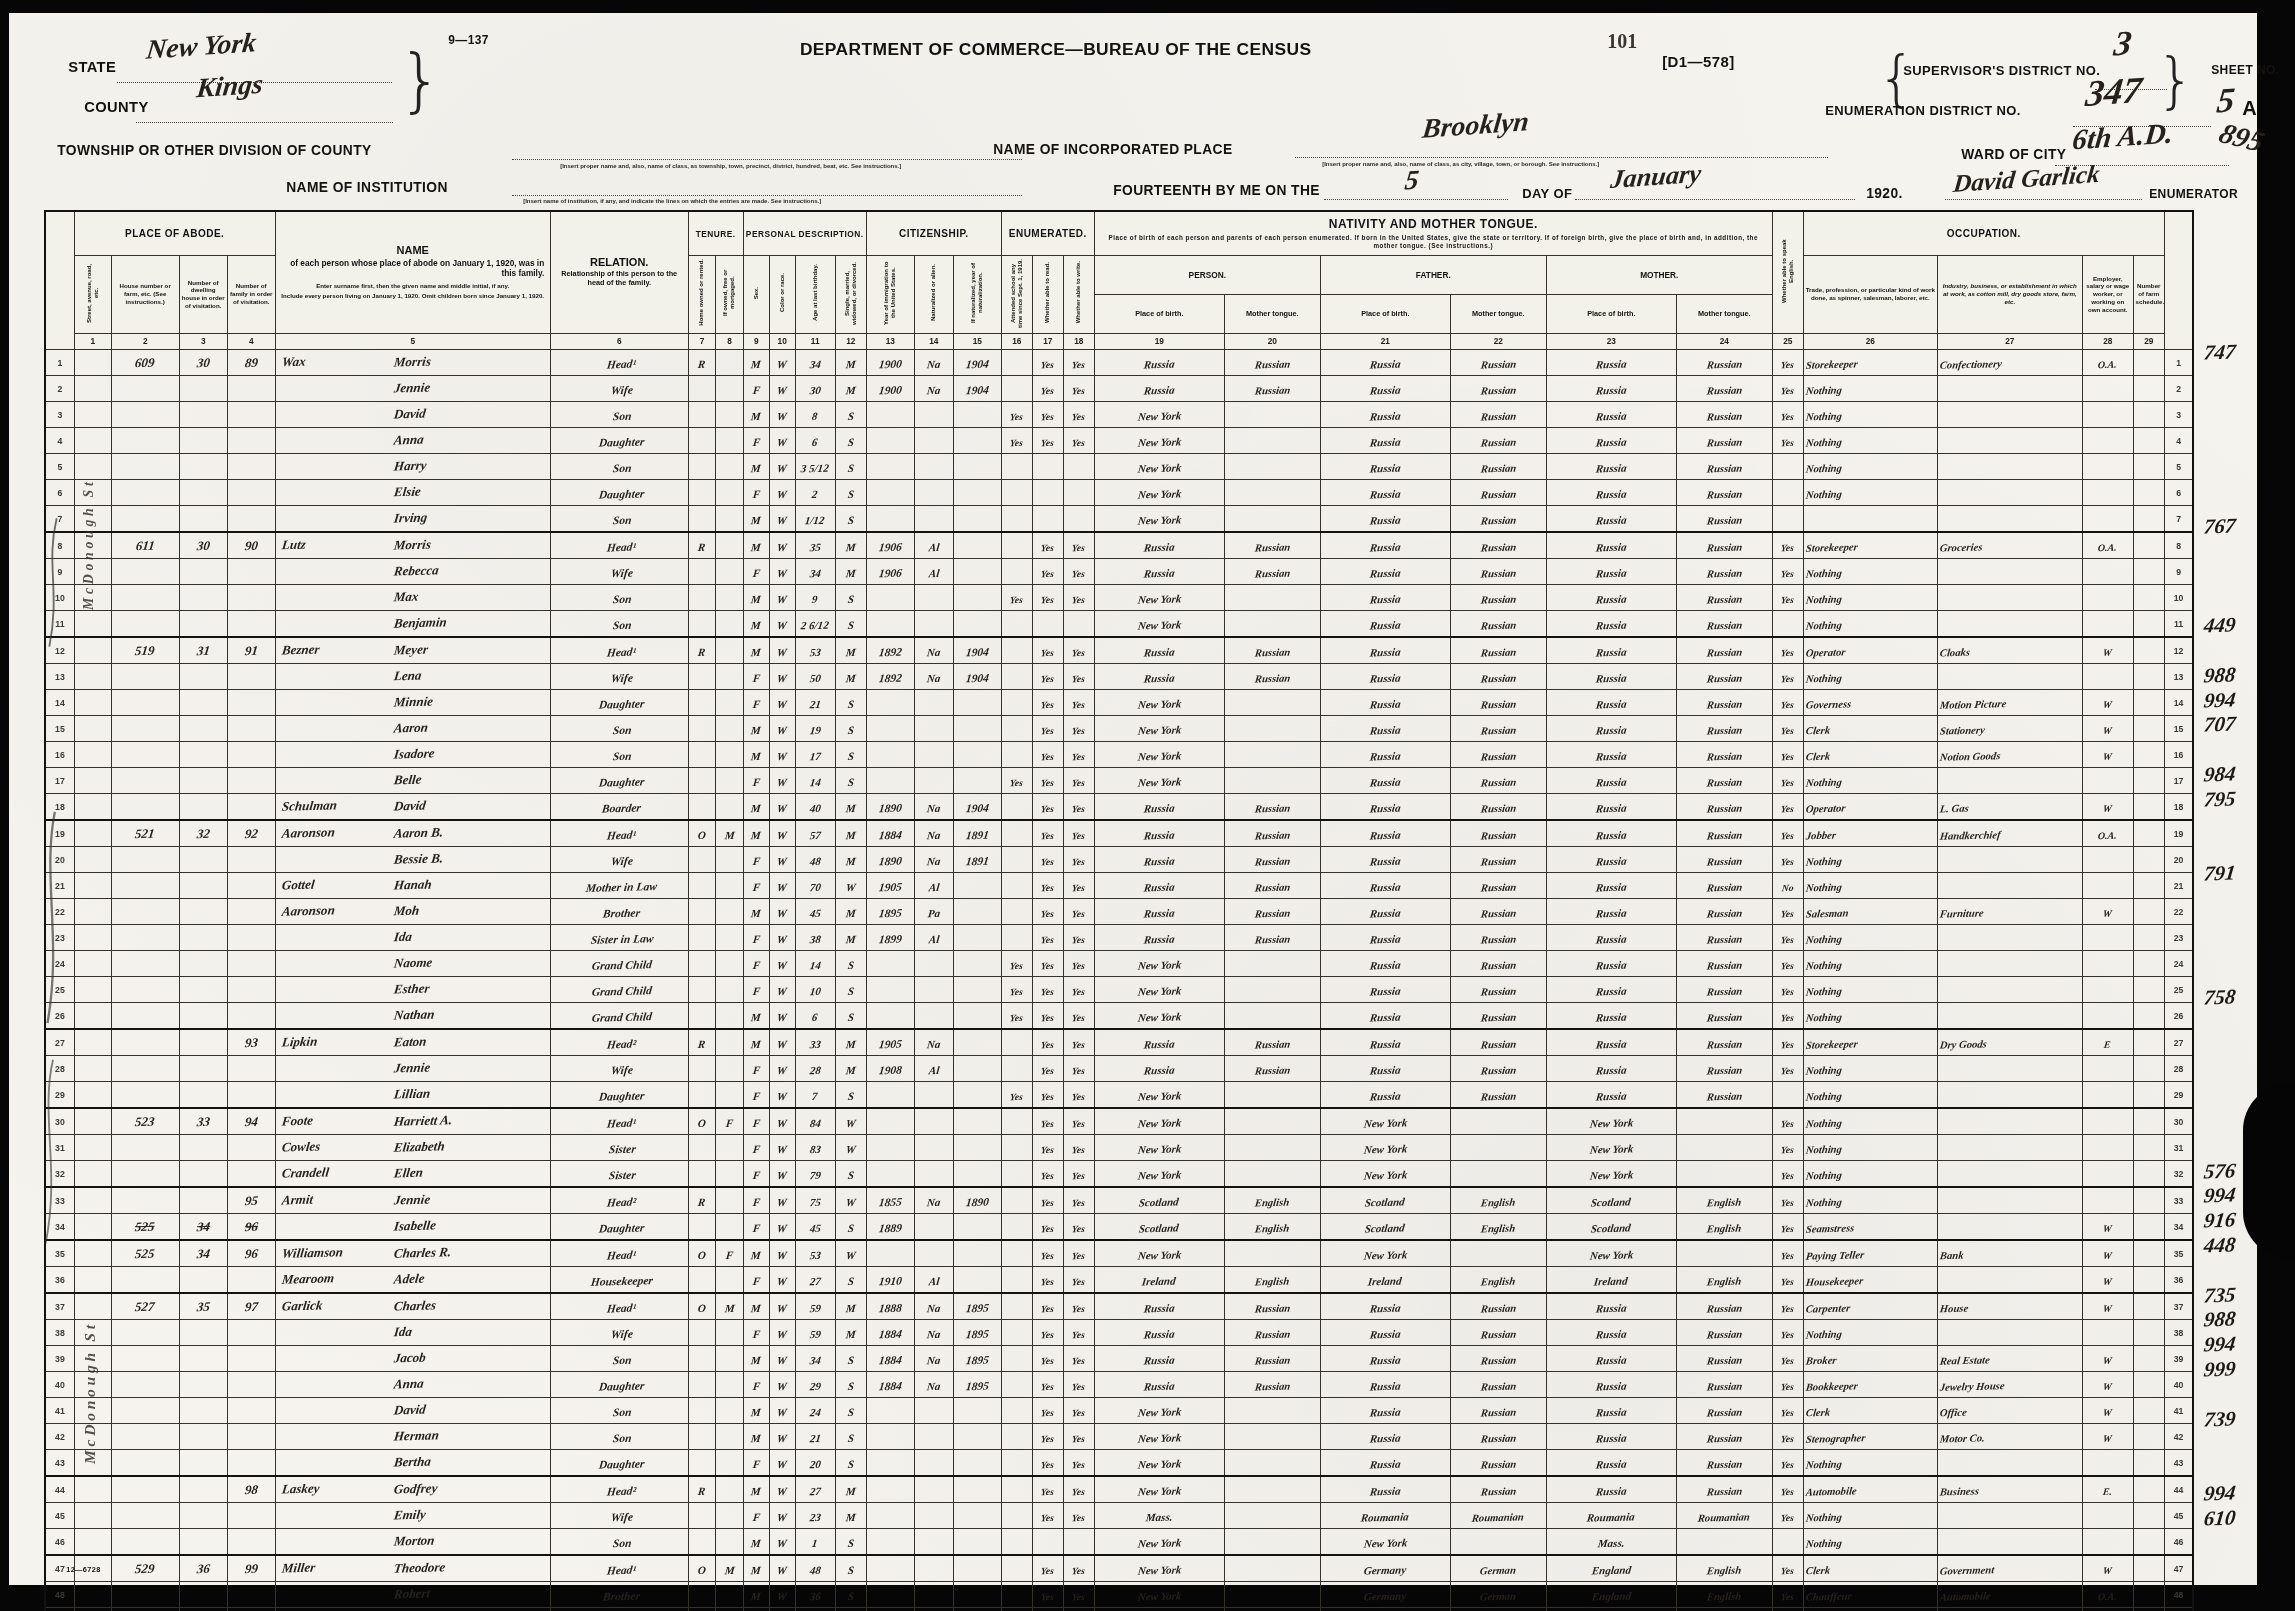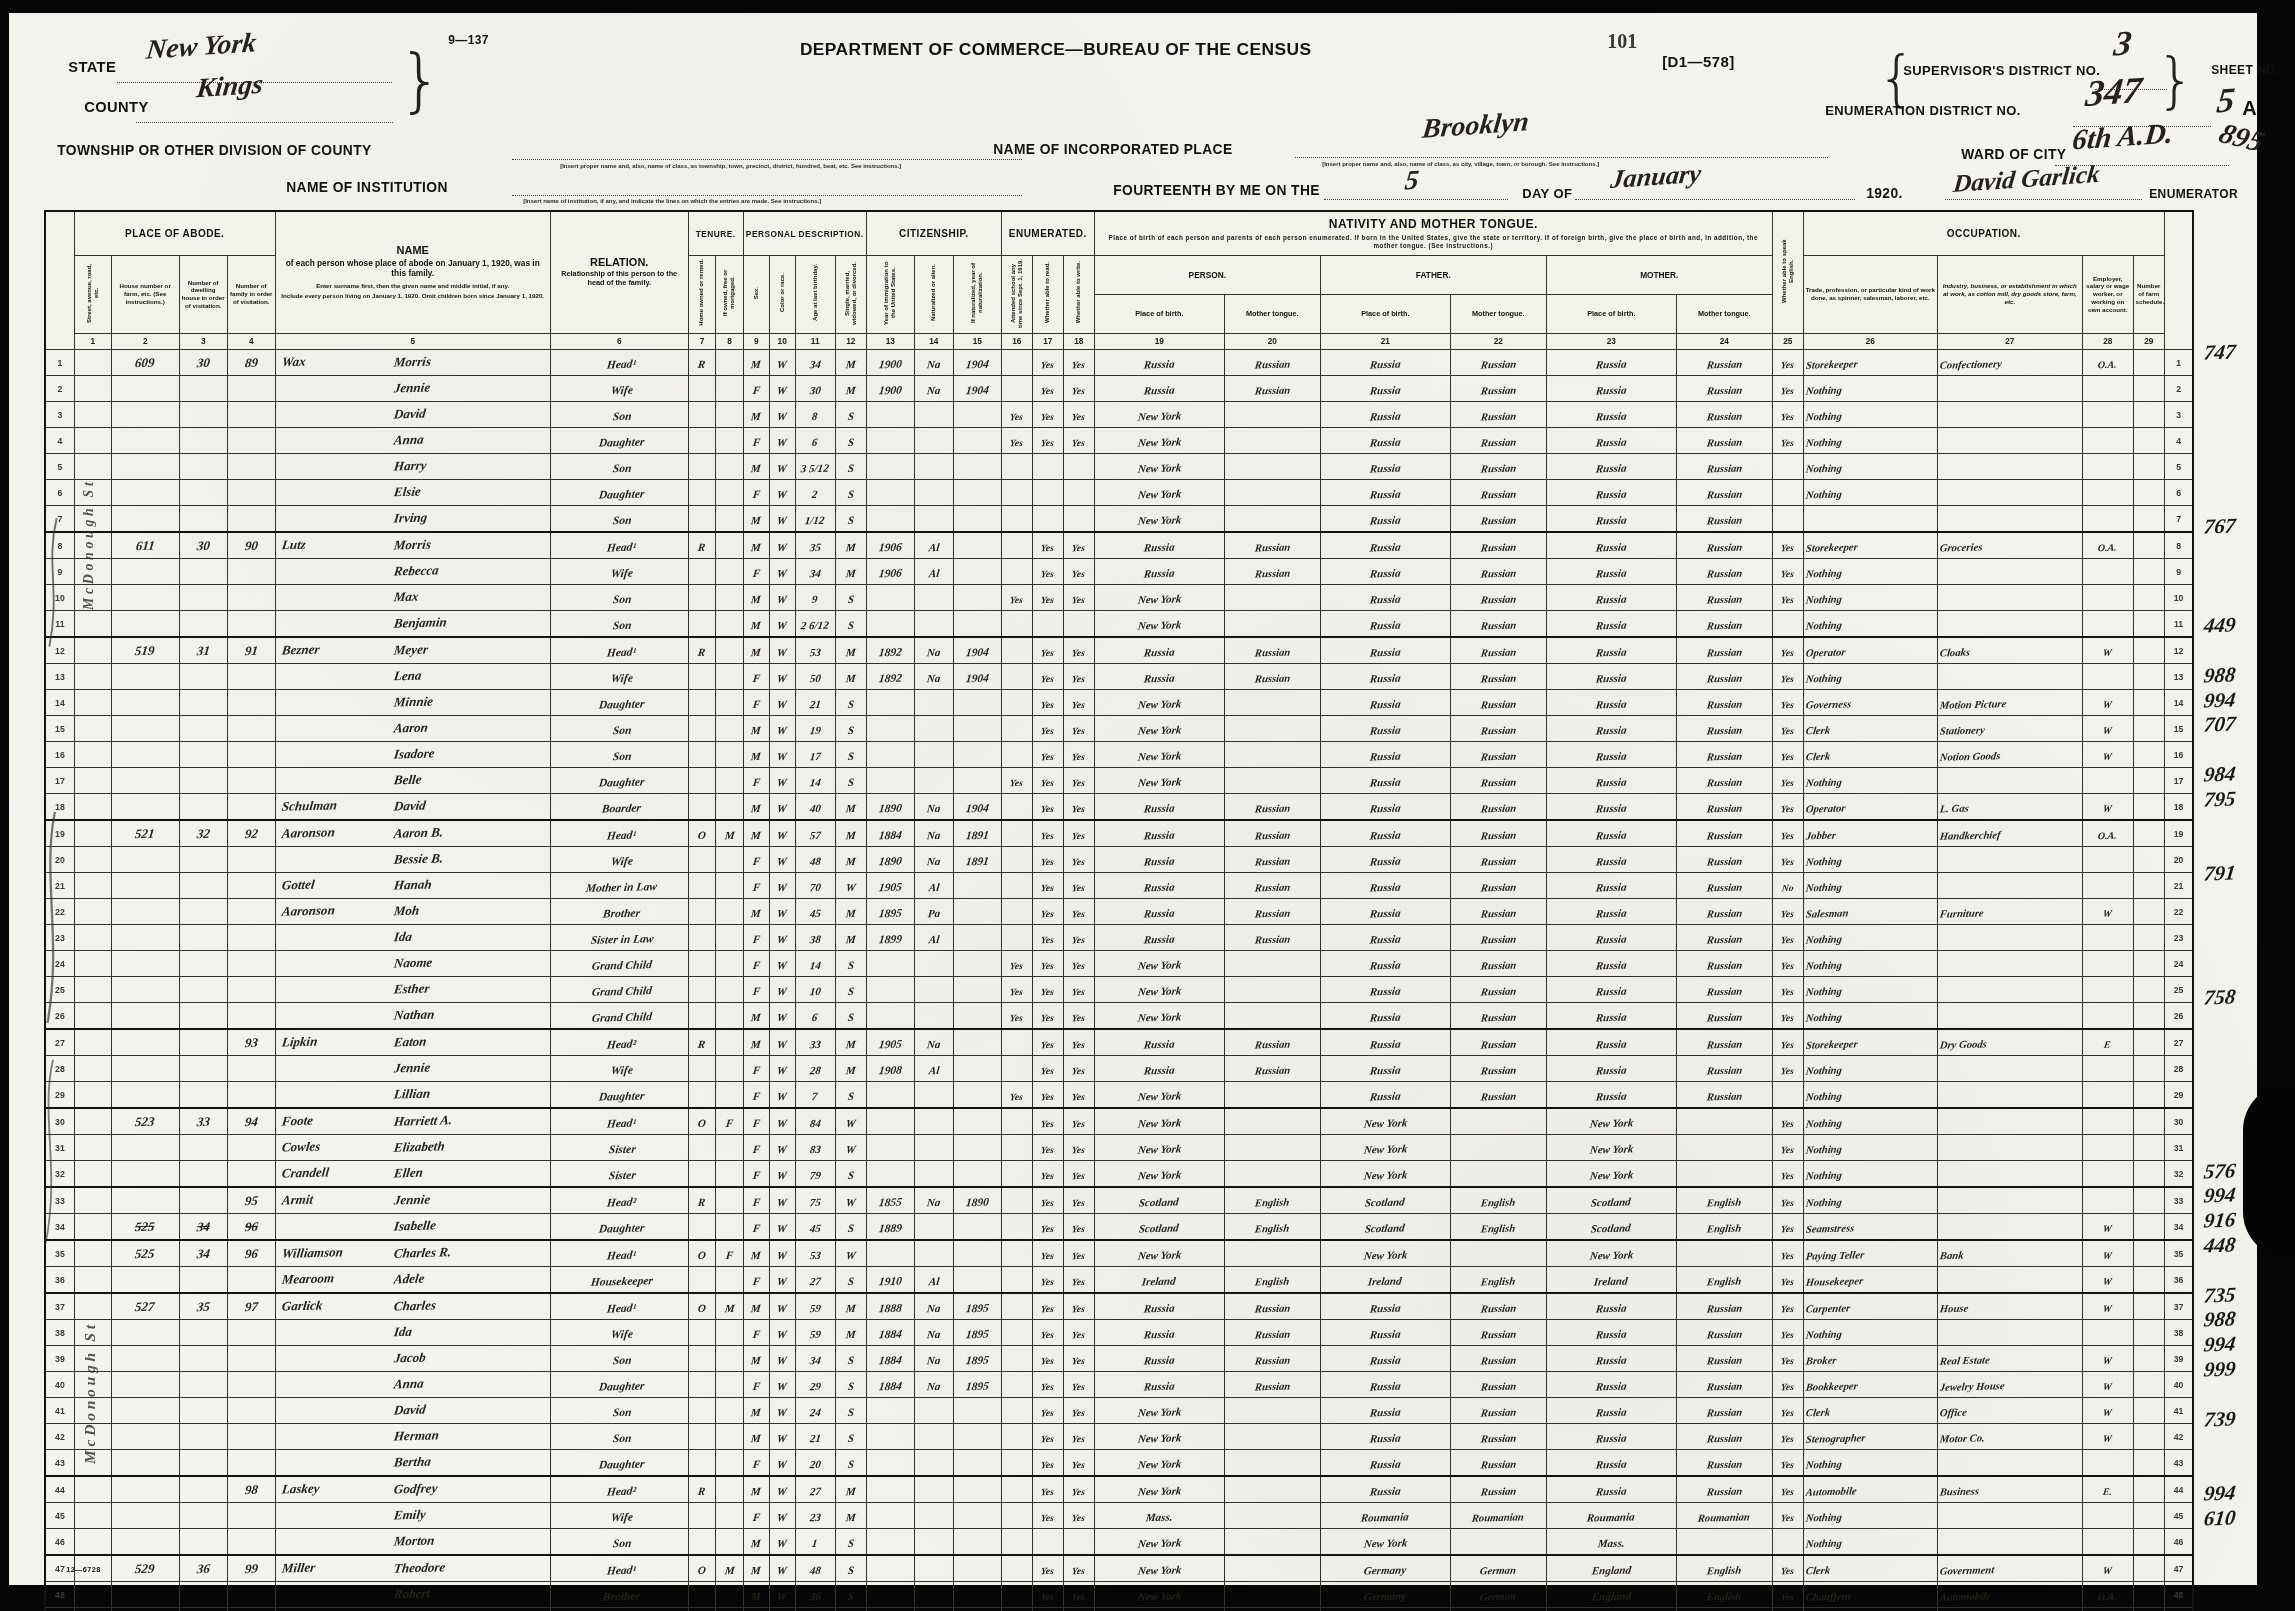--- a/index.html
+++ b/index.html
@@ -24,21 +24,21 @@
   table.census{border-collapse:collapse;table-layout:fixed;background:transparent;}
   table.census th,table.census td{border:0.9px solid #35322c;padding:0 1.8px;overflow:hidden;}
   table.census{border:2.8px solid #14120f;}
   thead th{background:#f2f1ea;vertical-align:middle;text-align:center;}
   tr.hr1{height:44px}tr.hr2{height:39px}tr.hr3{height:39px}tr.hr4{height:16.5px}
   .gt{font-size:10px;font-weight:bold;letter-spacing:0.5px;}
   .vlab{writing-mode:vertical-rl;transform:rotate(180deg);font-size:6px;line-height:1.2;
         font-weight:bold;display:inline-block;max-height:70px;text-align:center;}
   .tlab{font-size:6.2px;font-weight:bold;line-height:1.25;display:block;white-space:normal;}
   .nh-title{font-size:11px;font-weight:bold;margin:1.8px 0 2.8px;}
-  .nh-d1{font-size:8.3px;font-weight:bold;margin:0 3.7px 2.8px;white-space:normal;line-height:1.2;}
+  .nh-d1{font-size:8.3px;font-weight:bold;margin:0 3.7px 2.8px;white-space:normal;line-height:1.2;text-align:right;}
   .nh-d2{font-size:6.2px;font-weight:bold;margin:0 3.7px 2.8px;white-space:normal;line-height:1.2;}
   .nat-note{font-size:6.3px;font-weight:bold;white-space:normal;line-height:1.25;margin:1.8px 9.2px;}
   .sg{font-size:8.3px;font-weight:bold;}
   .sg2{font-size:7.3px;font-weight:bold;}
   .cnum{font-size:8.3px;font-weight:bold;color:#22201c;}
   tbody tr{height:25px;}
   tbody td{border-left:0.9px solid #3a362f;border-right:0.9px solid #3a362f;
            border-bottom:0.9px solid #44403a;height:25px;vertical-align:middle;}
   tbody tr.dot td{border-bottom-style:dotted;}
   tbody tr.heavy td{border-bottom:2px solid #15130f;}

